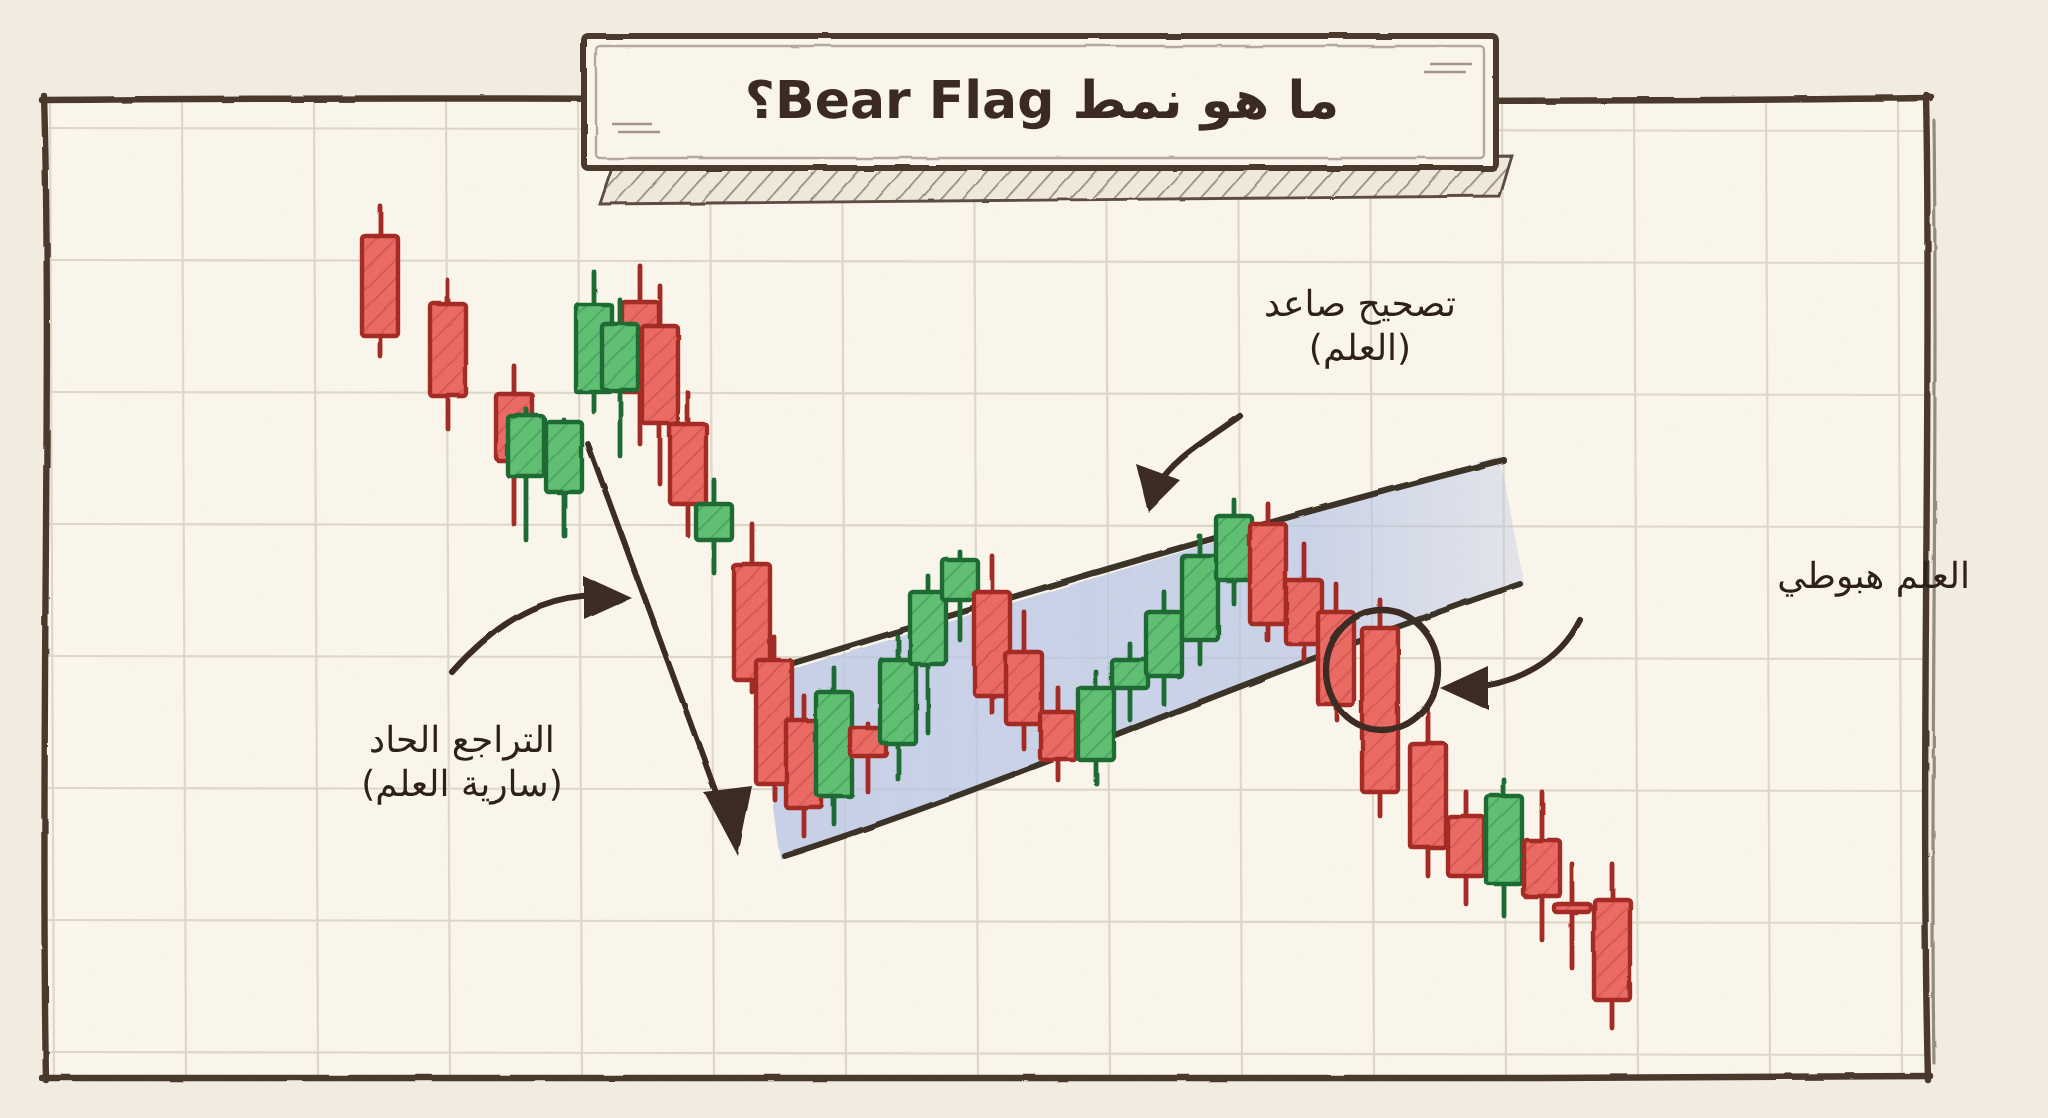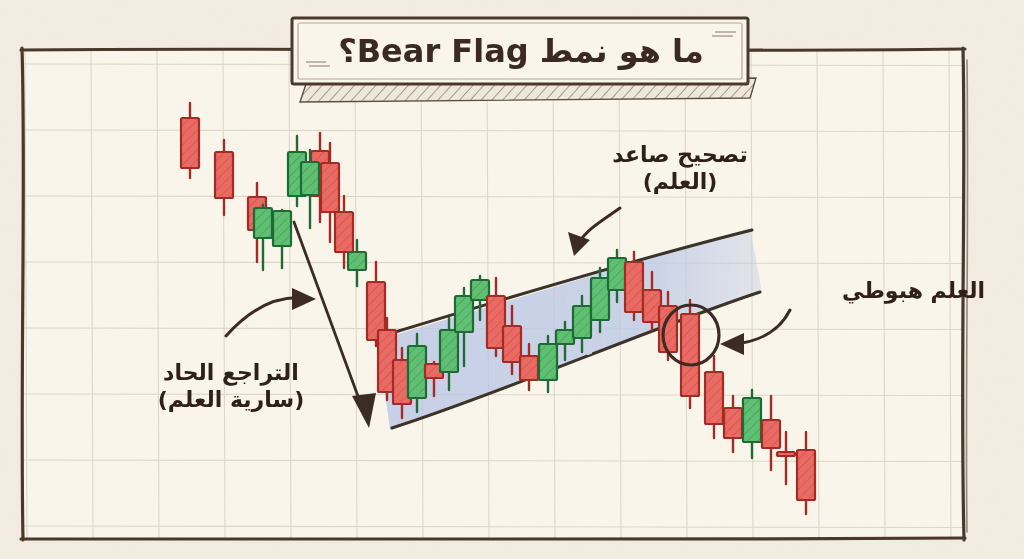--- a/index.html
+++ b/index.html
@@ -10,33 +10,33 @@
     font-family:"DejaVu Sans","Liberation Sans",sans-serif;
     position:relative;
   }
   #stage{position:absolute;left:0;top:0;width:1024px;height:559px;}
   #stage svg{display:block;}
   .ttl{
     position:absolute;
     left:298px;top:22px;width:446px;height:58px;
     display:flex;align-items:center;justify-content:center;
     color:#3b2a21;
-    font-size:32px;font-weight:bold;
+    font-size:26px;font-weight:bold;
     letter-spacing:0px;
     direction:rtl;
     white-space:nowrap;
     z-index:40;
   }
   .anno{
     position:absolute;
     color:#2f211a;
     direction:rtl;
     text-align:center;
-    font-size:22px;
-    font-weight:700;
+    font-size:18px;
+    font-weight:400;
     line-height:1.22;
     white-space:pre-line;
     z-index:35;
   }
   #anno-pole{left:126px;top:360px;width:210px;}
   #anno-flag{left:572px;top:142px;width:216px;}
   #anno-break{left:770px;top:278px;width:215px;text-align:right;}
 </style>
 </head>
 <body>

